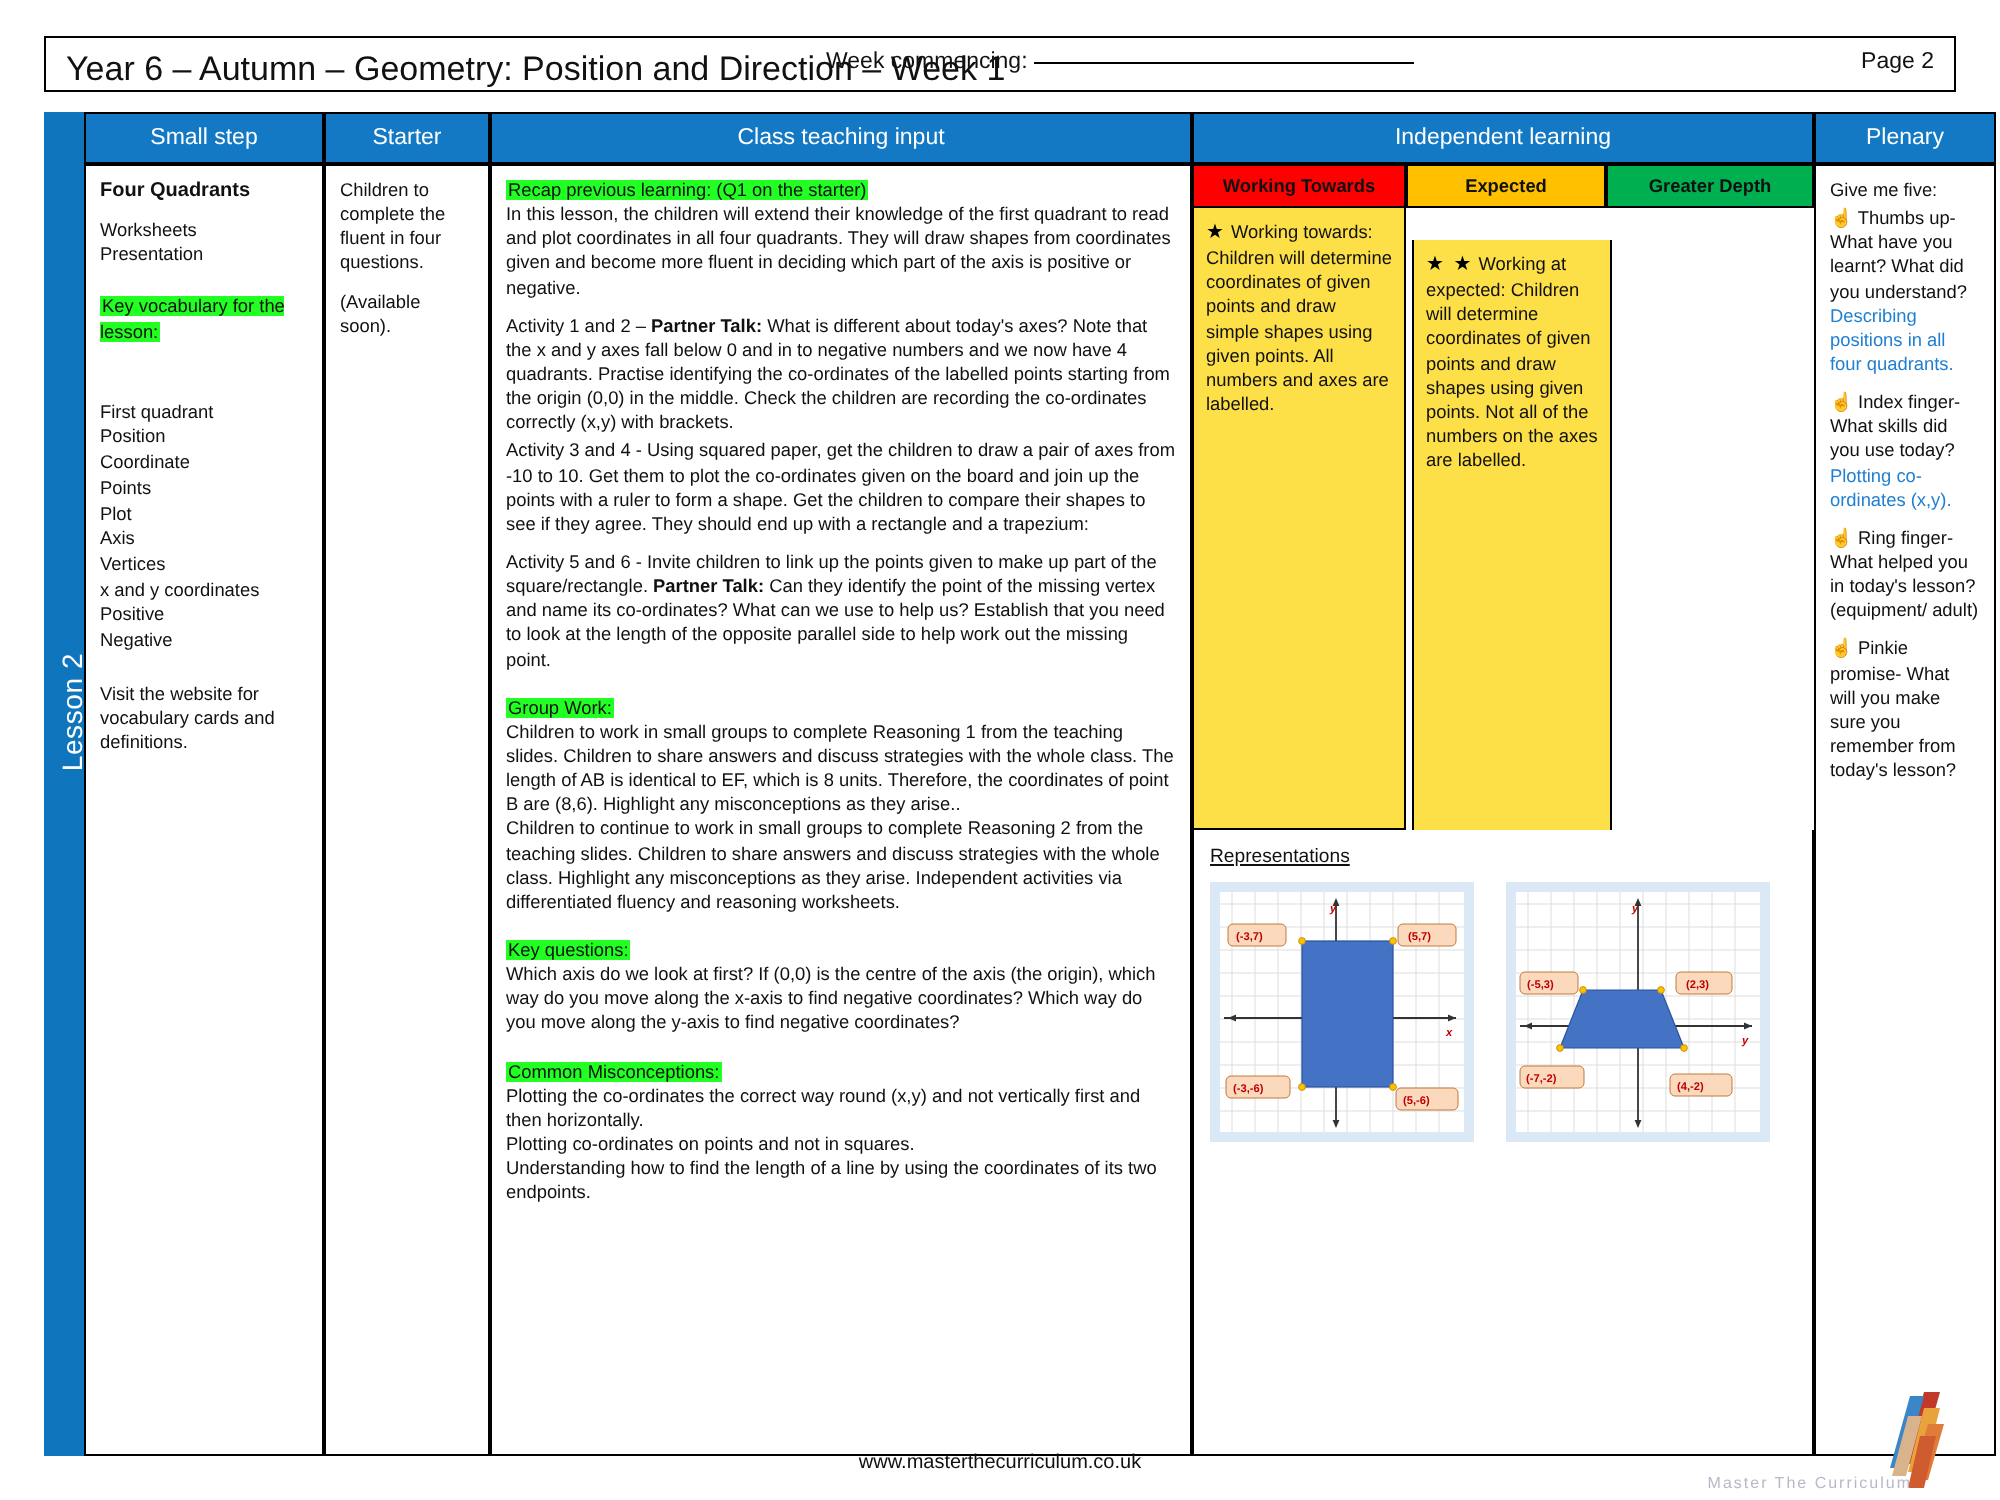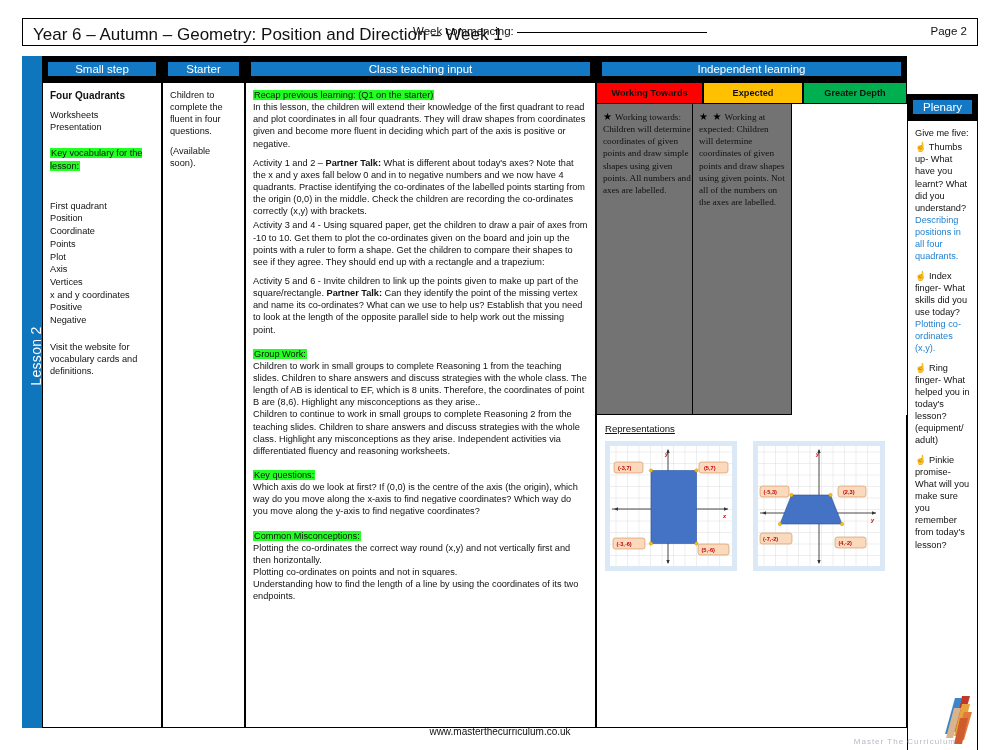--- a/index.html
+++ b/index.html
@@ -38,33 +38,33 @@
   }
   .spine-label{
     position:absolute;left:-26px;top:292px;width:80px;text-align:center;
     transform:rotate(-90deg);transform-origin:center center;
     color:#fff;font-size:14px;letter-spacing:.3px;
   }
 
   .hdr{
     position:absolute;top:0;height:26px;background:#1479c4;color:#fff;
     display:flex;align-items:center;justify-content:center;
-    font-size:11.5px;box-sizing:border-box;border:6px solid #000000;
+    font-size:11.5px;box-sizing:border-box;border:1px solid #000000;
   }
   .cell{
     position:absolute;box-sizing:border-box;border:1px solid #000;background:#fff;
     overflow:hidden;
   }
   .pad{padding:6px 7px 4px 7px;}
 
   .c-small{left:20px;width:120px;}
   .c-start{left:140px;width:83px;}
   .c-class{left:223px;width:351px;}
   .c-indep{left:574px;width:311px;}
-  .c-plen{left:885px;width:71px;margin-top:38px;}
+  .c-plen{left:885px;width:91px;}
 
   .body-row{top:26px;height:646px;}
 
   
   .txt{font-size:9.2px;line-height:1.32;color:#111;}
   .txt p{margin:0 0 7px 0;}
   .txt p:last-child{margin-bottom:0;}
   .bold{font-weight:bold;}
   .ul{text-decoration:underline;}
   .hl{background:#22ff22;padding:0 1px;}
@@ -77,24 +77,24 @@
     position:absolute;top:0;height:22px;box-sizing:border-box;border:1px solid #000;
     display:flex;align-items:center;justify-content:center;
     font-size:9.2px;font-weight:bold;color:#111;
   }
   .sub-wt{left:0;width:107px;background:#ff0000;}
   .sub-ex{left:107px;width:100px;background:#ffc000;}
   .sub-gd{left:207px;width:104px;background:#00b050;}
 
   .subcell{
     position:absolute;top:22px;box-sizing:border-box;border:1px solid #000;border-top:none;
-    height:311px;padding:6px 6px;background:#737373;overflow:hidden;font-family:Liberation Serif, serif;
+    height:311px;padding:6px 6px;background:#fde047;overflow:hidden;
   }
   .sc-wt{left:0;width:107px;}
-  .sc-ex{left:96px;width:100px;}
+  .sc-ex{left:110px;width:100px;margin-top:16px;}
   .sc-gd{left:207px;width:104px;}
 
   .reps{
     position:absolute;left:0;top:333px;width:311px;height:313px;
     box-sizing:border-box;border:1px solid #000;border-top:none;background:#fff;
     padding:8px 8px;
   }
   .reps-title{font-size:9.6px;text-decoration:underline;color:#111;margin-bottom:7px;}
   .graphs{display:flex;gap:16px;justify-content:flex-start;}
   .graphbox{

